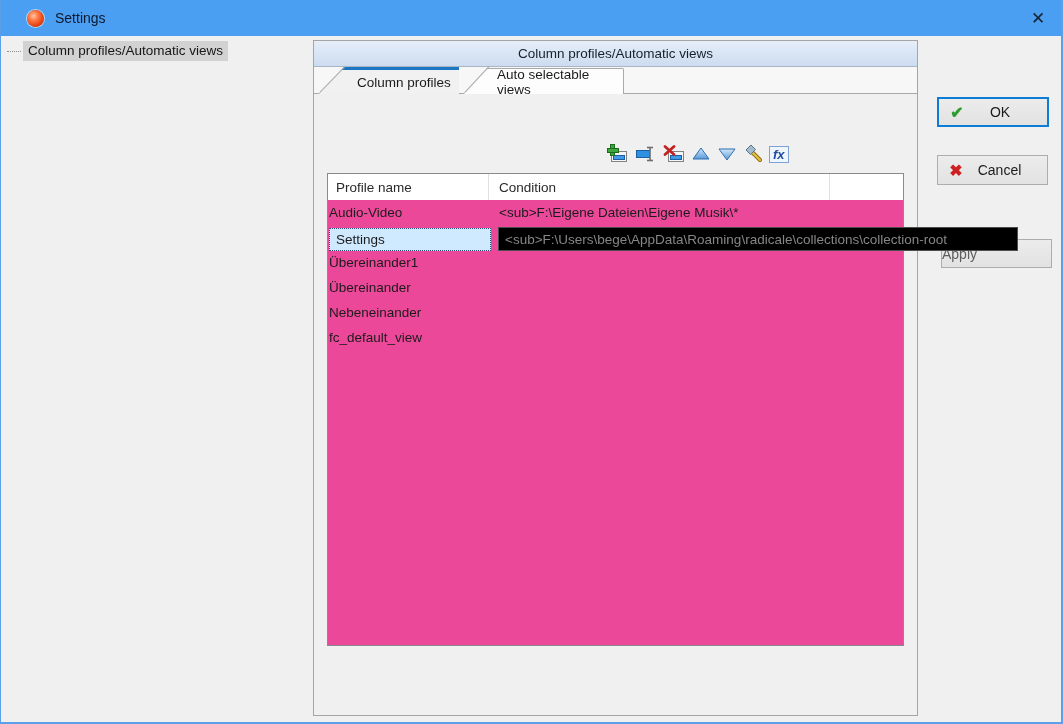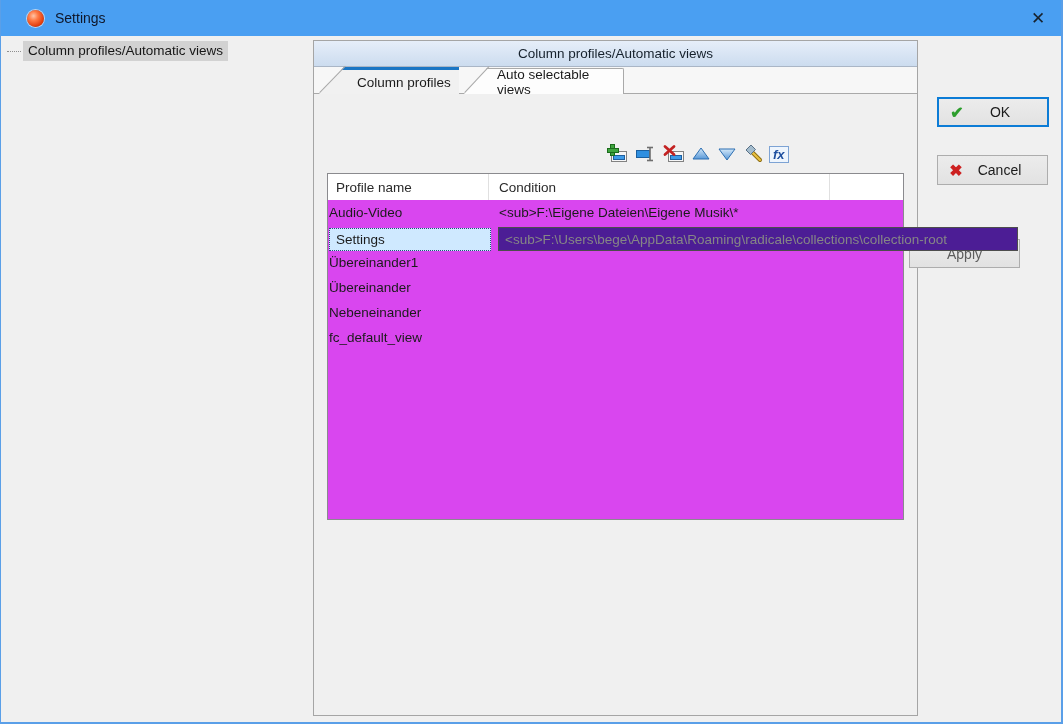--- a/index.html
+++ b/index.html
@@ -66,22 +66,22 @@
   
   .toolbar { position:absolute; left:292px; top:102px; display:flex; align-items:center; gap:6px; }
   .tool { display:flex; align-items:center; justify-content:center; height:22px; cursor:default; }
   .fx-box {
     font-size:13px; font-style:italic; font-weight:bold; color:#1e4f9f;
     border:1px solid #7da3d4; background:#eef5fd; padding:0 3px; line-height:15px;
   }
 
   
   .table {
-    position:absolute; left:13px; top:132px; width:577px; height:347px;
-    background:#d946ef; border:1px solid #8a8a8e; font-size:13.5px;
+    position:absolute; left:13px; top:132px; width:577px; height:473px;
+    background:#ec4899; border:1px solid #8a8a8e; font-size:13.5px;
   }
   .thead { position:absolute; left:0; top:0; right:0; height:26px; display:flex; background:#fff; }
   .th { display:flex; align-items:center; padding-left:8px; color:#2a2a2a; }
   .th-1 { width:161px; border-right:1px solid #e0e0e0; }
   .th-2 { width:341px; border-right:1px solid #e0e0e0; padding-left:10px; }
   .th-3 { flex:1; }
   .tr { position:absolute; left:0; right:0; height:25px; display:flex; }
   .td { display:flex; align-items:center; padding-left:1px; white-space:nowrap; overflow:hidden; }
   .td-1 { width:161px; }
   .td-2 { width:414px; padding-left:10px; }
@@ -90,34 +90,34 @@
 
   .edit-box {
     position:absolute; left:1px; top:54px; width:162px; height:23px;
     background:#cfe9ff; border:1px dotted #234f79;
     display:flex; align-items:center; padding-left:6px; z-index:3;
   }
 
   
   .cond-overlay {
     position:absolute; left:497px; top:227px; width:520px; height:24px;
-    background:#4c1d95; border:1px solid #4d4d4d; color:#868686;
+    background:#000000; border:1px solid #4d4d4d; color:#868686;
     display:flex; align-items:center; padding-left:6px; white-space:nowrap;
     overflow:hidden; z-index:50; font-size:13.5px;
   }
 
   
   .btn {
     position:absolute; display:flex; align-items:center;
     background:linear-gradient(#ececec,#e2e2e2); border:1px solid #adadad;
     font-size:14px; color:#1b1b1b; cursor:default;
   }
   .btn-ok { left:936px; top:97px; width:112px; height:30px; border:2px solid #0c7cd6; }
   .btn-cancel { left:936px; top:155px; width:111px; height:30px; }
-  .btn-apply { left:908px; top:239px; width:111px; height:29px; color:#5d5d5d; justify-content:center; }
+  .btn-apply { left:940px; top:239px; width:111px; height:29px; color:#5d5d5d; justify-content:flex-start; }
   .btn-glyph { width:36px; text-align:center; font-weight:bold; font-size:16px; }
   .glyph-check { color:#2d9e2d; }
   .glyph-cross { color:#cd2020; }
   .btn-label { flex:1; text-align:center; margin-right:22px; }
 </style>
 </head>
 <body>
 
 <div class="window">
 

